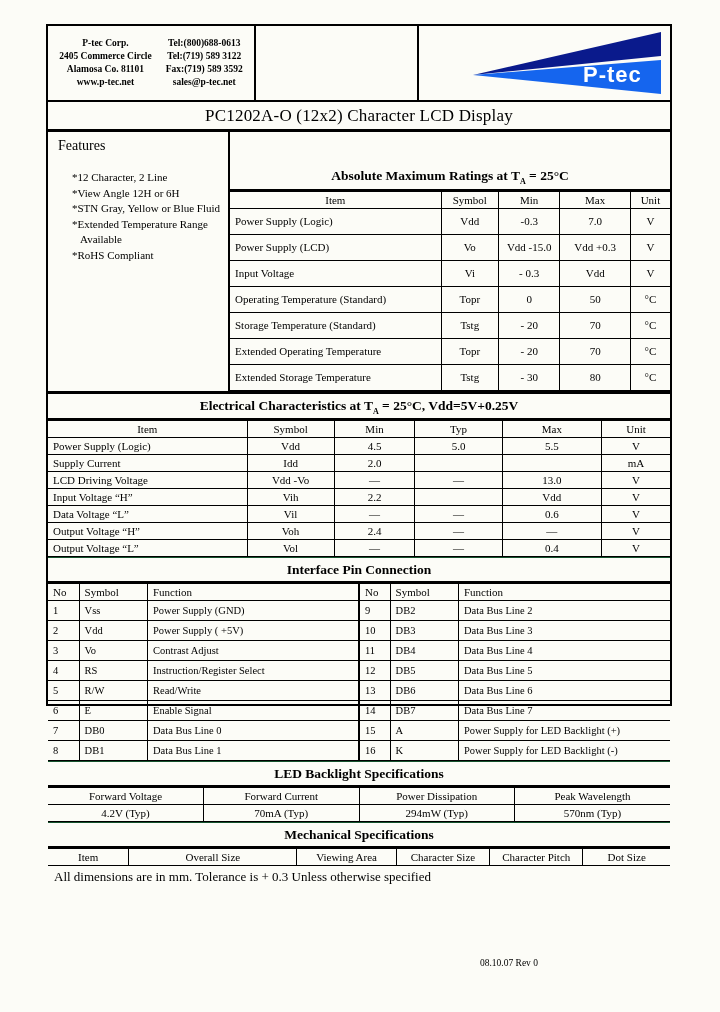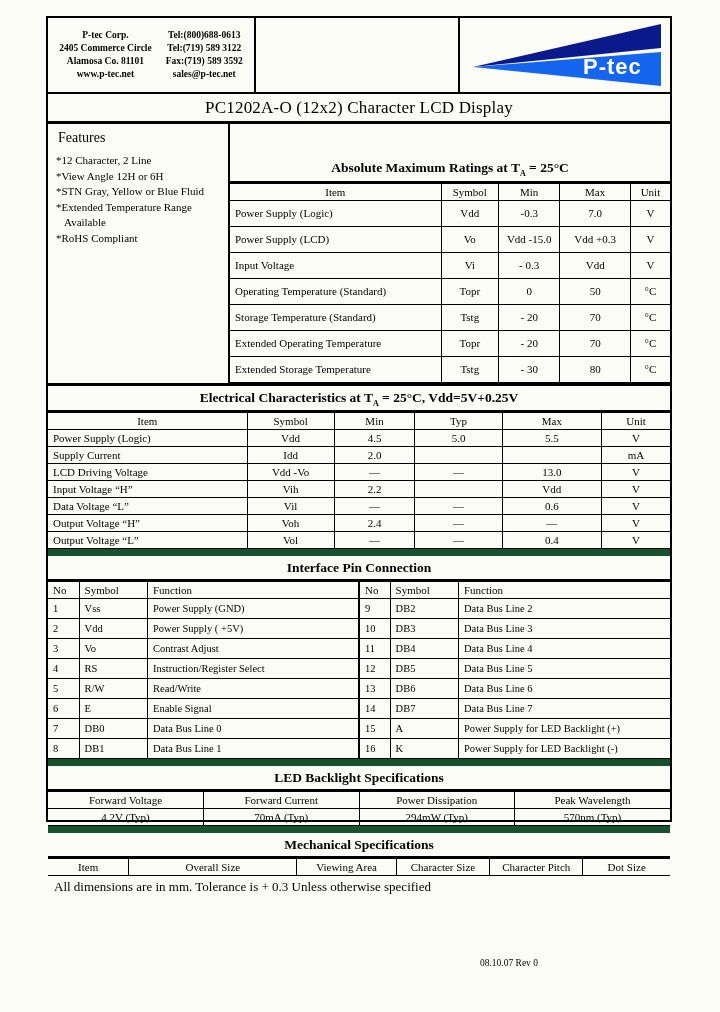--- a/index.html
+++ b/index.html
@@ -5,62 +5,62 @@
   html,body{margin:0;padding:0;}
   body{
     width:720px;height:1012px;
     background:#fcfcf7;
     font-family:"Liberation Serif", serif;
     color:#000;
     -webkit-font-smoothing:none;
   }
   .page{
     position:absolute;
-    left:46px;top:16px;
-    width:626px;height:806px;
+    left:46px;top:24px;
+    width:626px;height:682px;
     border:2px solid #000;
     box-sizing:border-box;
     background:#fcfcf7;
   }
   
   .hdr{display:flex;height:76px;border-bottom:2px solid #000;box-sizing:border-box;}
   .hdr-addr{
     width:208px;border-right:2px solid #000;box-sizing:border-box;
     display:flex;align-items:center;justify-content:center;
   }
   .addr-grid{display:flex;gap:14px;font-size:9.5px;font-weight:bold;line-height:13px;text-align:center;}
   .addr-col div{white-space:nowrap;}
   .hdr-mid{flex:1;border-right:2px solid #000;box-sizing:border-box;}
-  .hdr-logo{width:210px;display:flex;align-items:center;justify-content:center;overflow:hidden;}
+  .hdr-logo{width:210px;display:flex;align-items:center;justify-content:center;overflow:hidden;padding-left:41px;}
   .logo-wrap{width:200px;height:66px;position:relative;}
   
   .title-bar{
     height:30px;border-bottom:3px solid #000;box-sizing:border-box;
     display:flex;align-items:center;justify-content:center;
     font-size:17px;font-weight:normal;letter-spacing:.2px;
   }
   
-  .sect{border-bottom:7px solid #14532d;box-sizing:border-box;}
+  .sect{border-bottom:1px solid #14532d;box-sizing:border-box;}
   .sect-title{
     text-align:center;font-weight:bold;font-size:13.5px;
     padding:4px 0 3px;border-bottom:2px solid #000;
   }
   table{border-collapse:collapse;width:100%;font-size:11px;}
   td,th{border:1px solid #000;padding:2px 5px;font-weight:normal;text-align:left;vertical-align:middle;}
   .c{text-align:center;}
   .noL{border-left:0;} .noR{border-right:0;font-family:Liberation Serif, serif;}
   sub{font-size:8px;}
   
   .row2{display:flex;border-bottom:3px solid #000;}
   .features{
     width:182px;border-right:2px solid #000;box-sizing:border-box;
     padding:6px 6px 4px 8px;
   }
   .features h3{margin:0 0 7px 2px;font-size:14px;font-weight:normal;}
-  .features ul{margin:0;padding:0;list-style:none;font-size:11px;line-height:15.5px;}
+  .features ul{margin:16px;padding:0;list-style:none;font-size:11px;line-height:15.5px;}
   .features li{white-space:nowrap;}
   .features li.ind{padding-left:8px;}
   .absmax{flex:1;box-sizing:border-box;}
   .absmax .sect-title{border-bottom:2px solid #000;margin-top:32px;}
   .absmax table td{height:21px;}
   
   .pin td{height:17px;font-size:10.5px;padding:1px 5px;}
   .pin .mid{border-left:2px solid #000;}
   
   .note{font-size:13px;padding:3px 6px;border:1px solid #000;border-top:0;}

